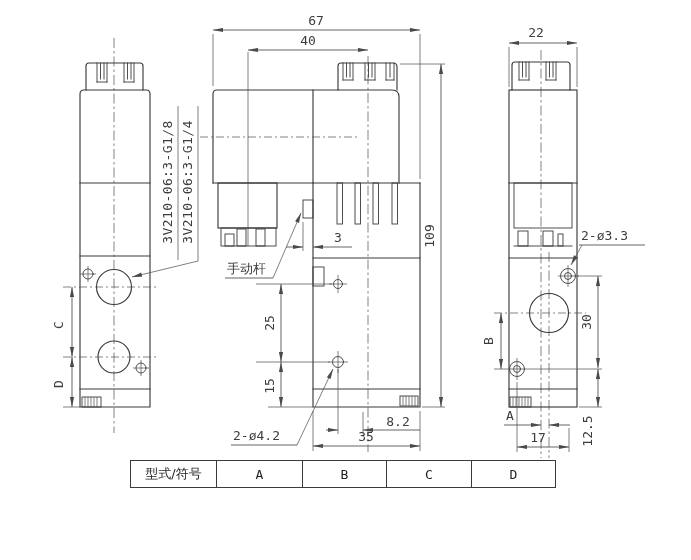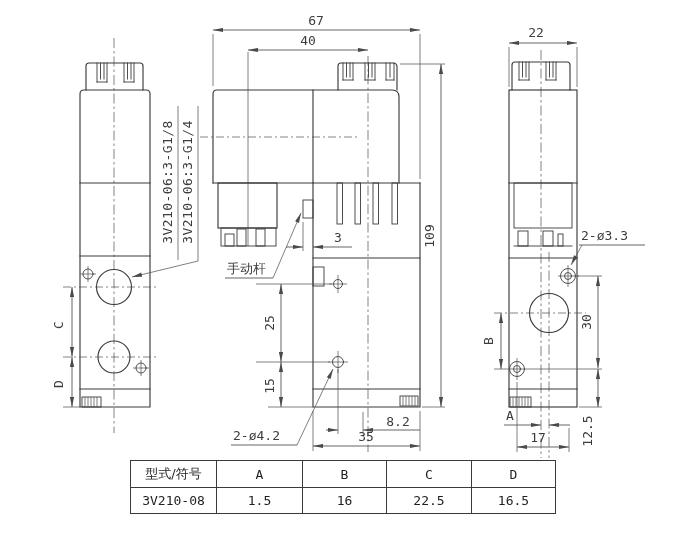--- a/index.html
+++ b/index.html
@@ -216,22 +216,15 @@
 
 <table class="spec-table">
   <tbody>
     <tr class="hd">
       <td class="cjk-cell" style="width:85px">型式/符号</td>
       <td style="width:85px">A</td>
       <td style="width:83px">B</td>
       <td style="width:84px">C</td>
       <td style="width:83px">D</td>
     </tr>
-    <tr>
-      <td>3V210-08</td>
-      <td>1.5</td>
-      <td>16</td>
-      <td>22.5</td>
-      <td>16.5</td>
-    </tr>
   </tbody>
 </table>
 </div>
 
 </body></html>

